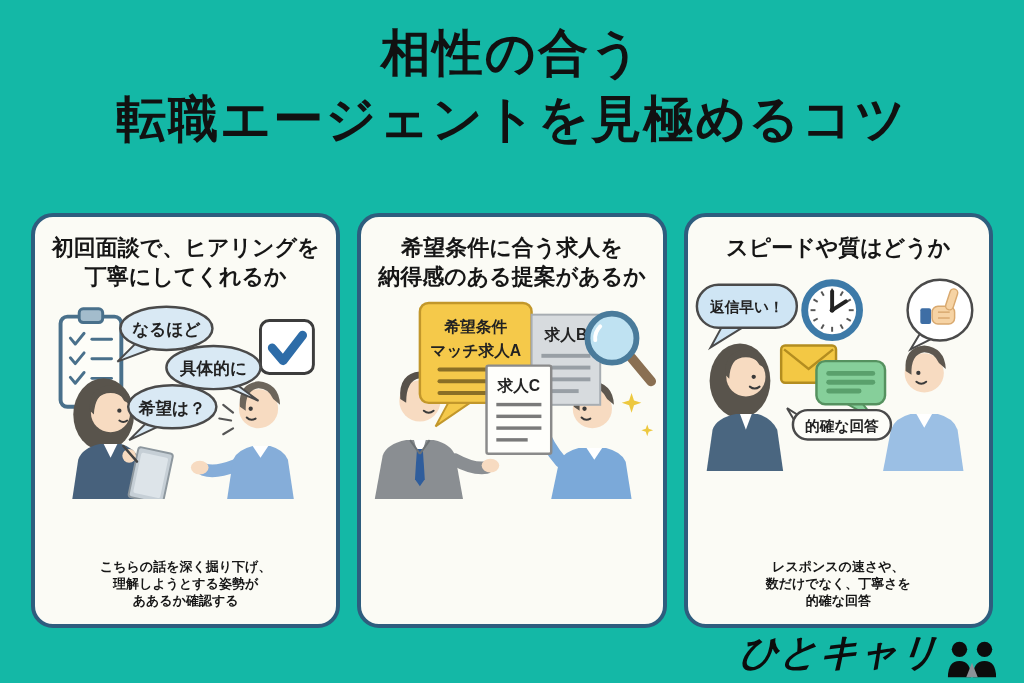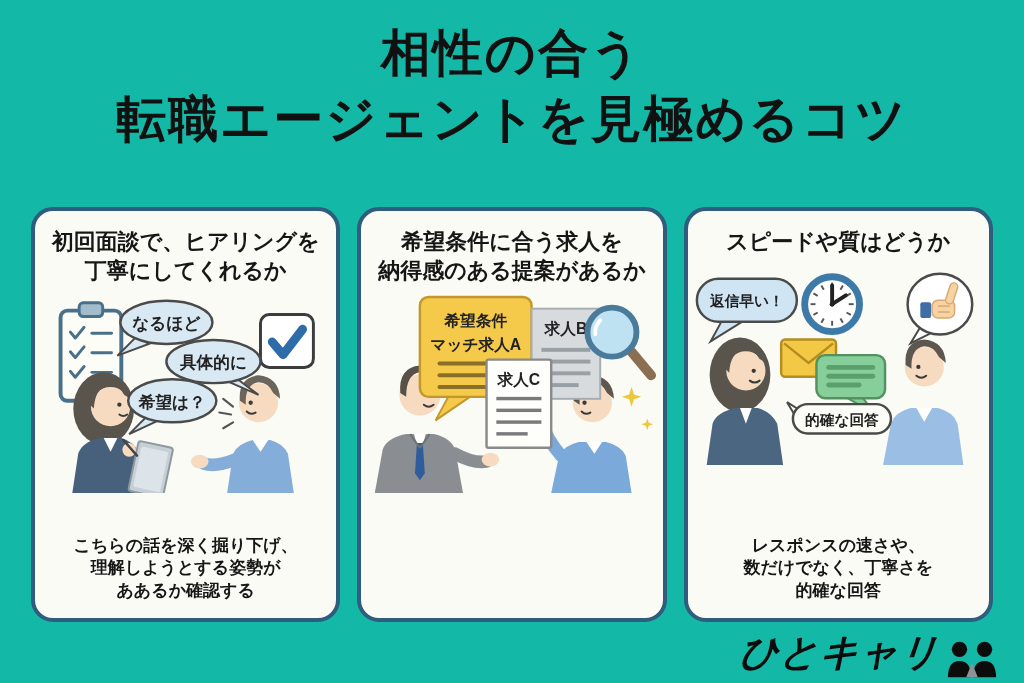--- a/index.html
+++ b/index.html
@@ -16,21 +16,21 @@
     text-align: center;
     font-size: 50px;
     font-weight: 900;
     line-height: 1.32;
     letter-spacing: 2px;
     color: #111;
   }
   .title .t-line { display: block; }
   .cards {
     position: absolute;
-    left: 31px; right: 31px; top: 207px;
+    left: 31px; right: 31px; top: 213px;
     display: flex;
     gap: 17px;
   }
   .card {
     flex: 1;
     height: 415px;
     background: #fbfbf5;
     border: 4px solid #2e5d7e;
     border-radius: 22px;
     display: flex;
@@ -50,25 +50,24 @@
     flex: 1;
     display: flex;
     align-items: flex-start;
     justify-content: center;
     width: 100%;
   }
   .illustration svg { width: 294px; height: 206px; display: block; }
   .card-footer {
     padding: 0 4px 15px;
     text-align: center;
-    font-size: 17px;
+    font-size: 13px;
     font-weight: 800;
     line-height: 1.32;
     color: #161616;
-    font-family: Liberation Mono, monospace;
   }
   .card-footer .f-line { display: block; }
   .logo {
     position: absolute;
     right: 26px; bottom: 5px;
     display: flex;
     align-items: flex-end;
     gap: 7px;
   }
   .logo-wordmark {

